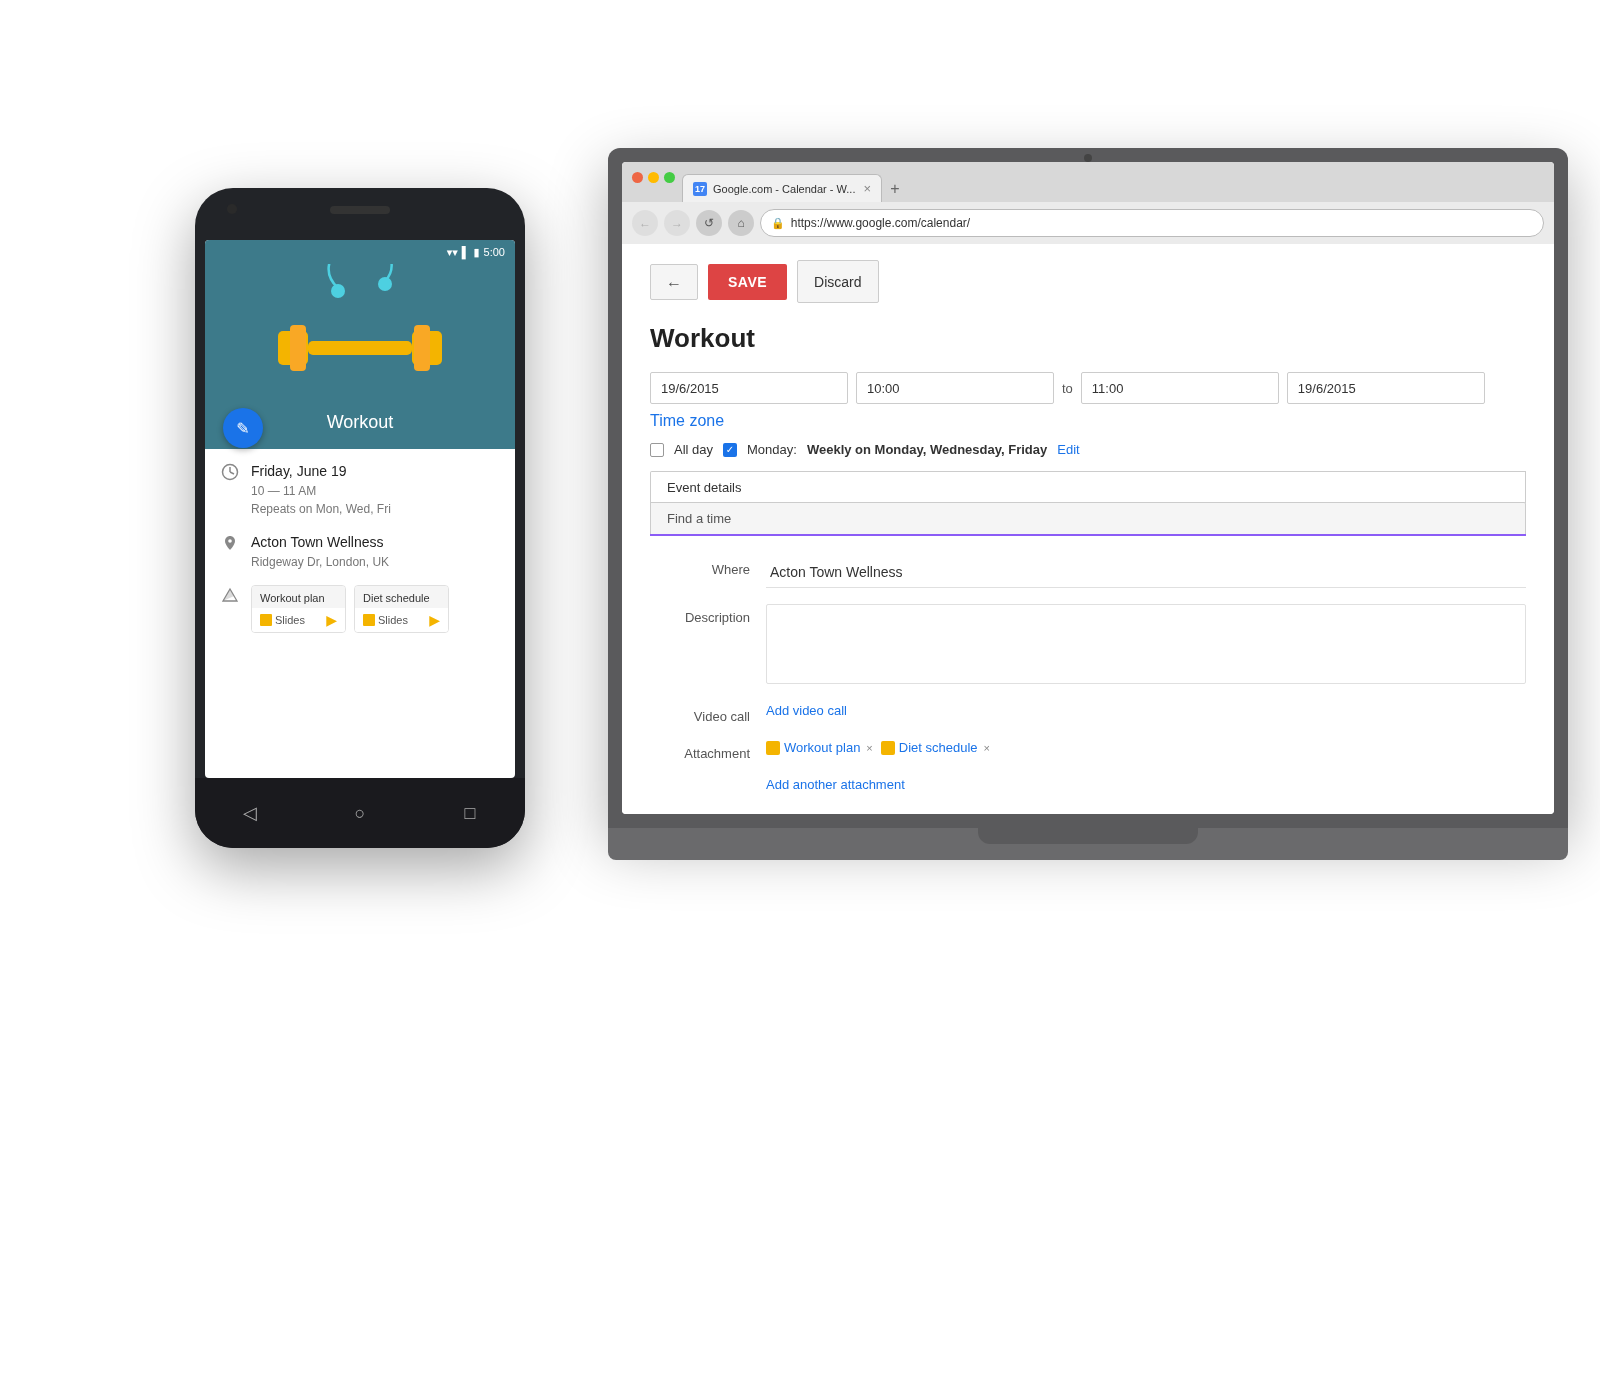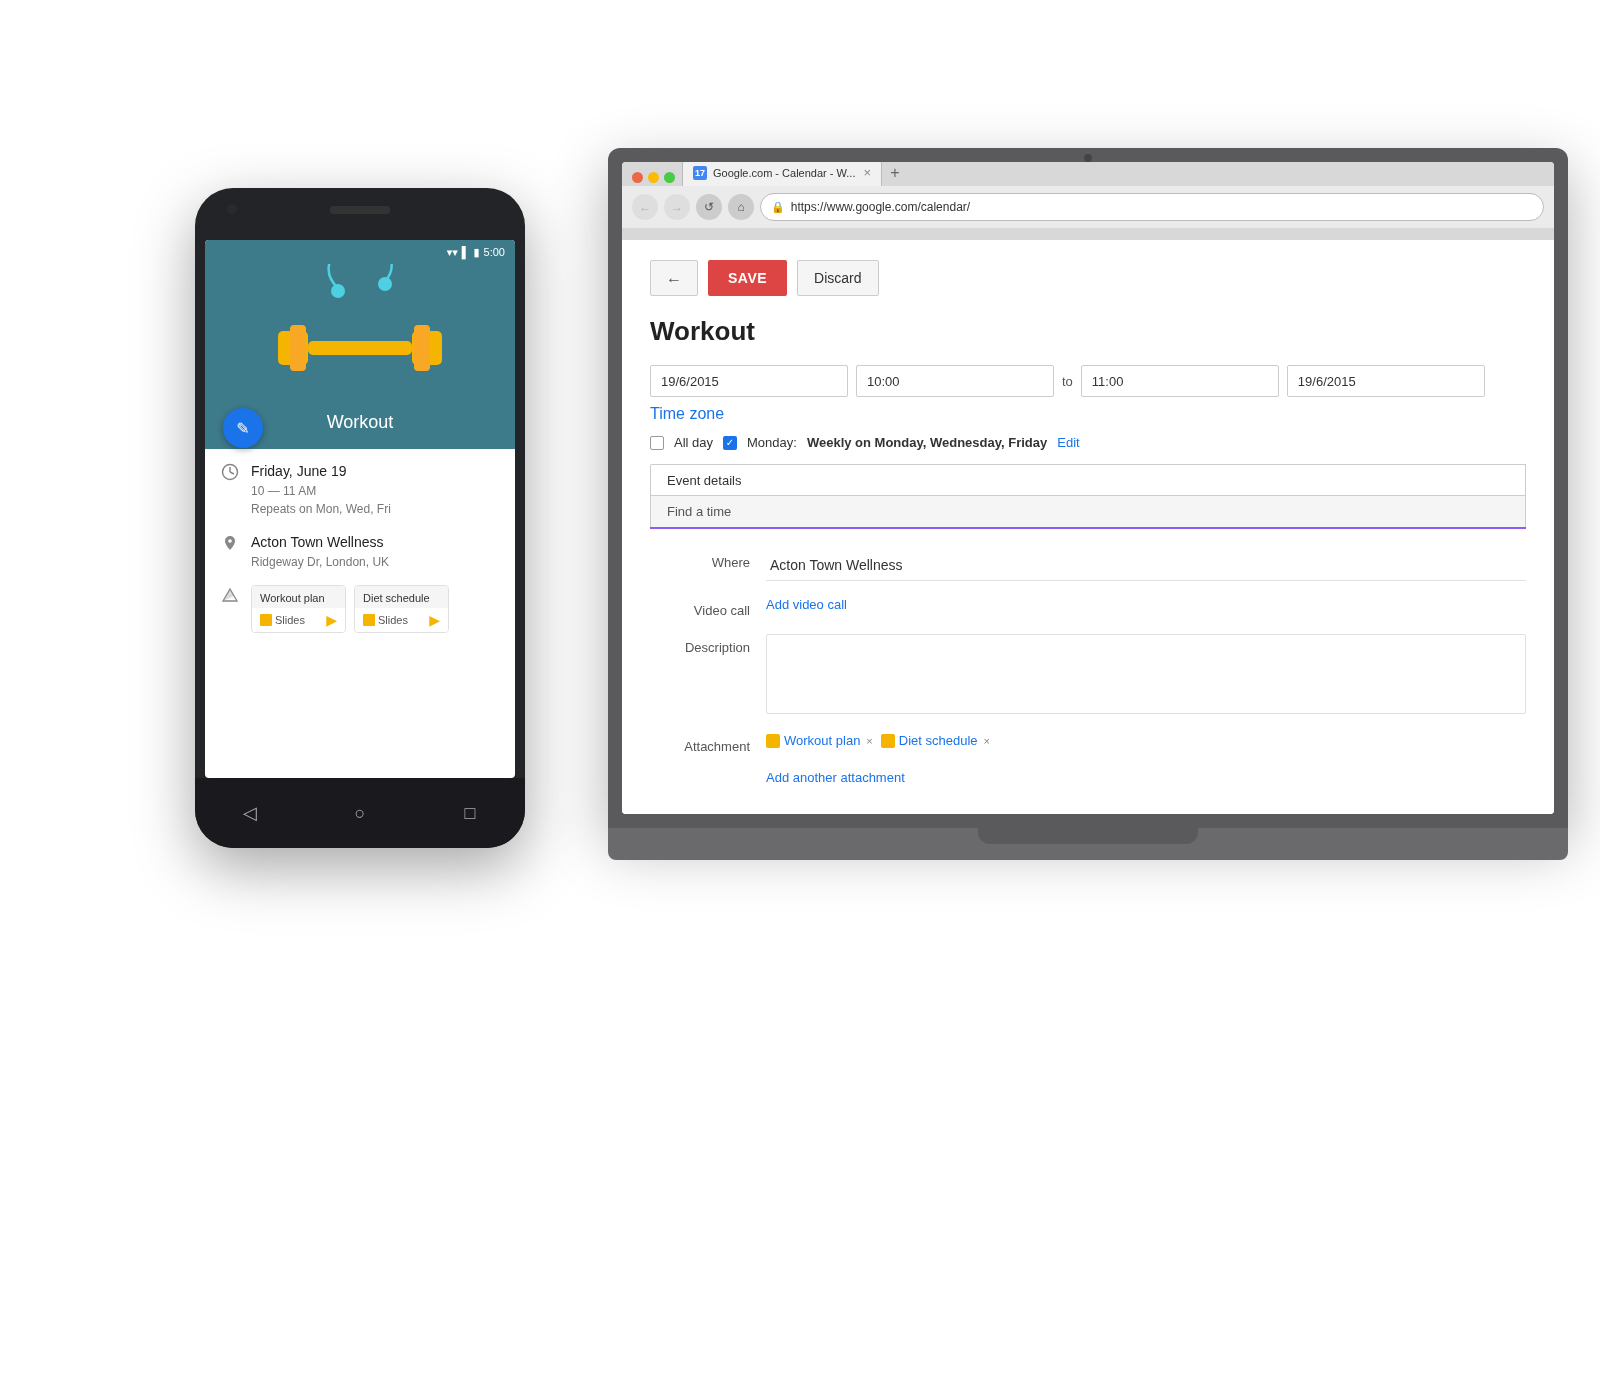--- a/index.html
+++ b/index.html
@@ -252,21 +252,21 @@
     .browser-chrome {
       background: #d8d8d8;
       height: 78px;
       position: relative;
     }
     .browser-tabs {
       display: flex;
       align-items: flex-end;
       padding: 8px 8px 0 60px;
       gap: 0;
-      height: 24px;
+      height: 40px;
     }
     .browser-tab {
       height: 28px;
       min-width: 200px;
       background: #f1f1f1;
       border-radius: 6px 6px 0 0;
       display: flex;
       align-items: center;
       padding: 0 10px;
       gap: 6px;
@@ -413,21 +413,21 @@
       background: #d44;
       color: #fff;
       border: none;
       border-radius: 2px;
       font-size: 14px;
       font-weight: bold;
       cursor: pointer;
       letter-spacing: 0.5px;
     }
     .btn-discard {
-      height: 36px;
+      height: 43px;
       padding: 0 16px;
       background: #f5f5f5;
       border: 1px solid #ccc;
       border-radius: 2px;
       font-size: 14px;
       color: #333;
       cursor: pointer;
     }
 
     .event-title {
@@ -788,30 +788,30 @@
           </div>
 
           <div class="event-field-row">
             <div class="event-field-label">Where</div>
             <div class="event-field-value">
               <input class="event-input" type="text" readonly="" value="Acton Town Wellness" style="">
             </div>
           </div>
 
           <div class="event-field-row">
+            <div class="event-field-label">Description</div>
+            <div class="event-field-value">
+              <textarea class="event-description" style=""></textarea>
+            </div>
+          </div>
+
+          <div class="event-field-row">
             <div class="event-field-label">Video call</div>
             <div class="event-field-value">
               <a class="video-call-link">Add video call</a>
-            </div>
-          </div>
-
-          <div class="event-field-row">
-            <div class="event-field-label">Description</div>
-            <div class="event-field-value">
-              <textarea class="event-description" style=""></textarea>
             </div>
           </div>
 
           <div class="event-field-row">
             <div class="event-field-label">Attachment</div>
             <div class="event-field-value">
               <div class="attachment-list">
                 <div class="attachment-chip">
                   <span class="slides-icon"></span>
                   <a style="color:#1a73e8;font-size:13px;text-decoration:none;cursor:pointer;">Workout plan</a>

